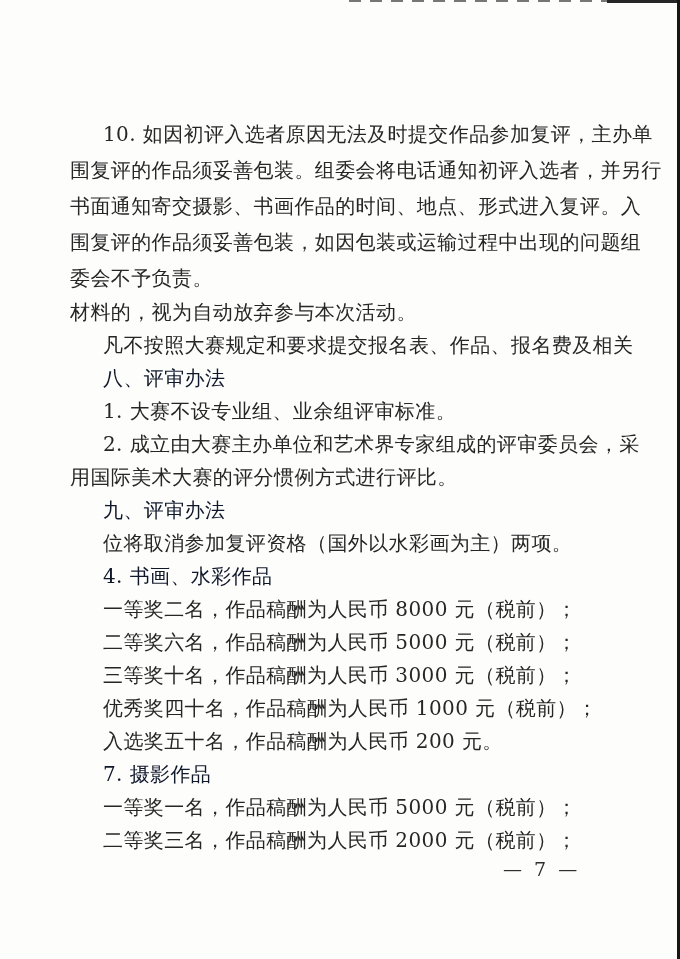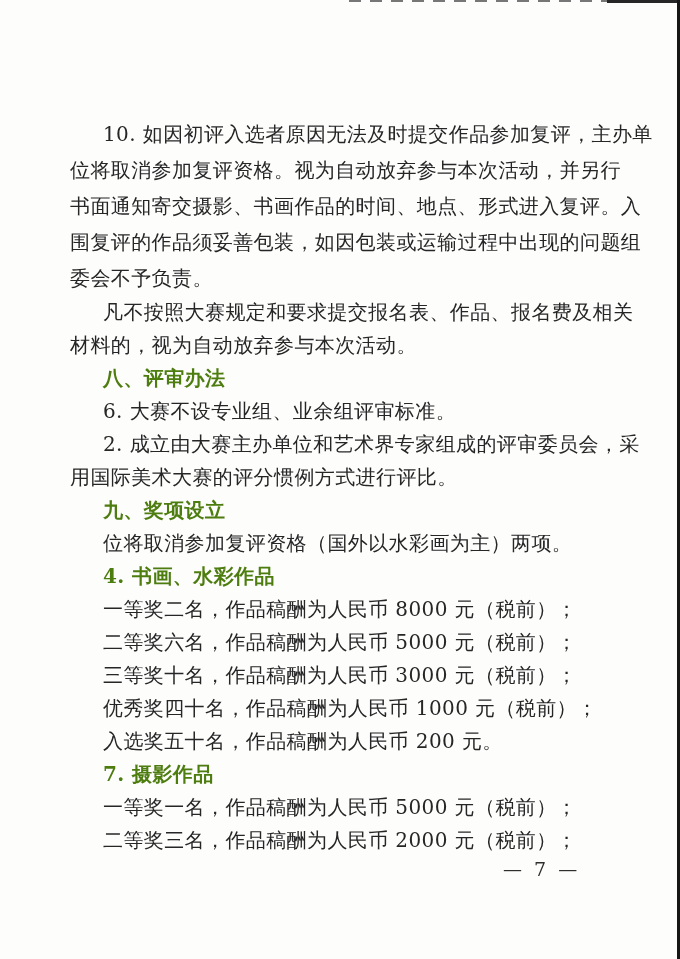--- a/index.html
+++ b/index.html
@@ -28,59 +28,59 @@
     position:absolute;top:116px;left:70px;width:545px;
     font-size:20px;
   }
   .paragraph{margin:0;}
   .line{
     height:33px;display:flex;align-items:center;
     white-space:pre;letter-spacing:.4px;
   }
   .first-para .line{height:36px;}
   .line.indent{padding-left:33px;}
-  .paragraph.bold .line{font-weight:bold;color:#4d7c0f;}
+  .paragraph.bold .line{font-weight:normal;color:#0f172a;}
   .page-number{
     position:absolute;top:858px;left:503px;
     font-size:19px;letter-spacing:3px;color:#2e2e2e;
     white-space:pre;
   }
 </style>
 </head>
 <body>
 
 <div class="page">
   <div class="top-edge-dashes"></div>
   <div class="top-edge-solid"></div>
   <div class="right-edge-strip"></div>
 
   <div class="doc-body">
       <div class="paragraph first-para">
         <div class="line indent">10. 如因初评入选者原因无法及时提交作品参加复评，主办单</div>
-        <div class="line">位将取消参加复评资格。视为自动放弃参与本次活动，并另行</div>
+        <div class="line">围复评的作品须妥善包装。组委会将电话通知初评入选者，并另行</div>
         <div class="line">书面通知寄交摄影、书画作品的时间、地点、形式进入复评。入</div>
         <div class="line">围复评的作品须妥善包装，如因包装或运输过程中出现的问题组</div>
         <div class="line">委会不予负责。</div>
       </div>
       <div class="paragraph">
+        <div class="line">材料的，视为自动放弃参与本次活动。</div>
         <div class="line indent">凡不按照大赛规定和要求提交报名表、作品、报名费及相关</div>
-        <div class="line">材料的，视为自动放弃参与本次活动。</div>
       </div>
       <div class="paragraph bold">
         <div class="line indent">八、评审办法</div>
       </div>
       <div class="paragraph">
-        <div class="line indent">6. 大赛不设专业组、业余组评审标准。</div>
+        <div class="line indent">1. 大赛不设专业组、业余组评审标准。</div>
       </div>
       <div class="paragraph">
         <div class="line indent">2. 成立由大赛主办单位和艺术界专家组成的评审委员会，采</div>
         <div class="line">用国际美术大赛的评分惯例方式进行评比。</div>
       </div>
       <div class="paragraph bold">
-        <div class="line indent">九、奖项设立</div>
+        <div class="line indent">九、评审办法</div>
       </div>
       <div class="paragraph">
         <div class="line indent">位将取消参加复评资格（国外以水彩画为主）两项。</div>
       </div>
       <div class="paragraph bold">
         <div class="line indent">4. 书画、水彩作品</div>
       </div>
       <div class="paragraph">
         <div class="line indent">一等奖二名，作品稿酬为人民币 8000 元（税前）；</div>
       </div>

